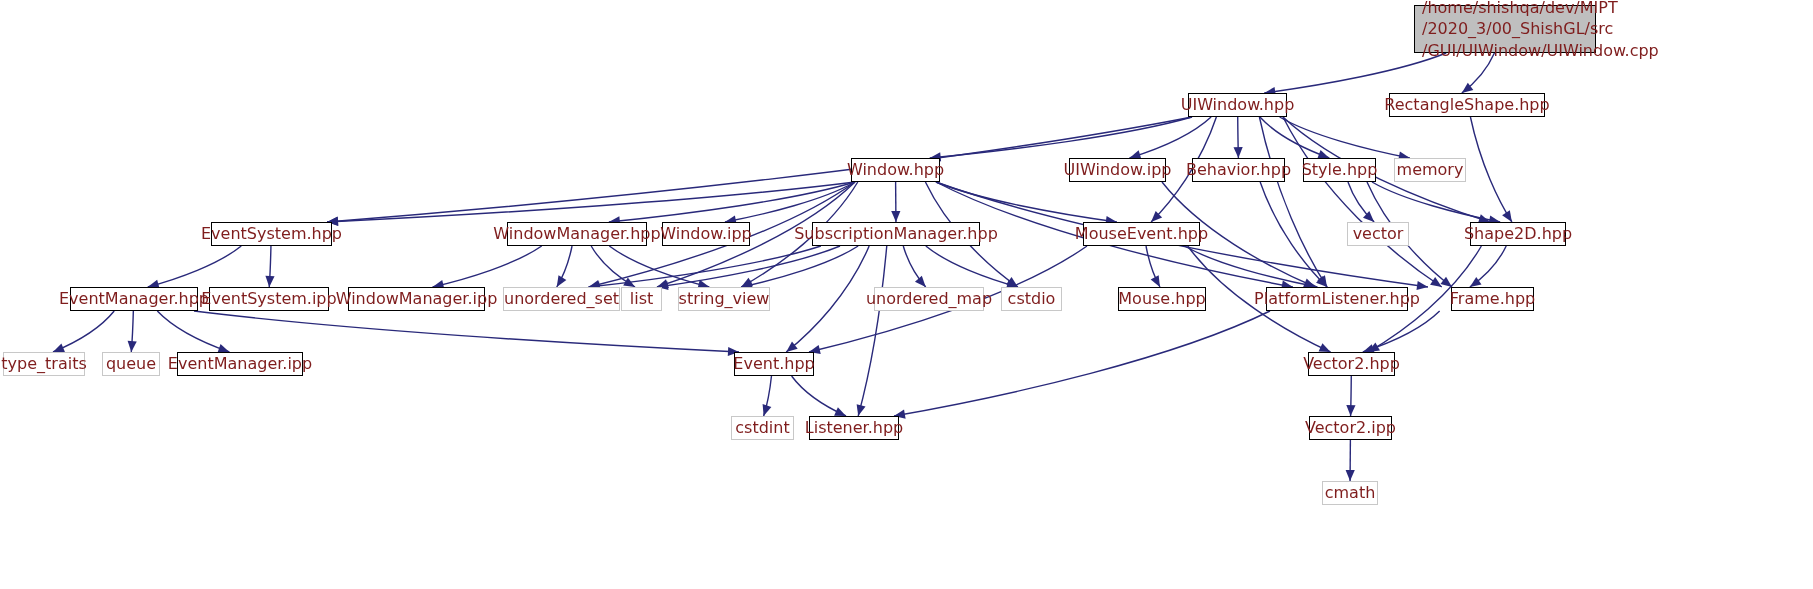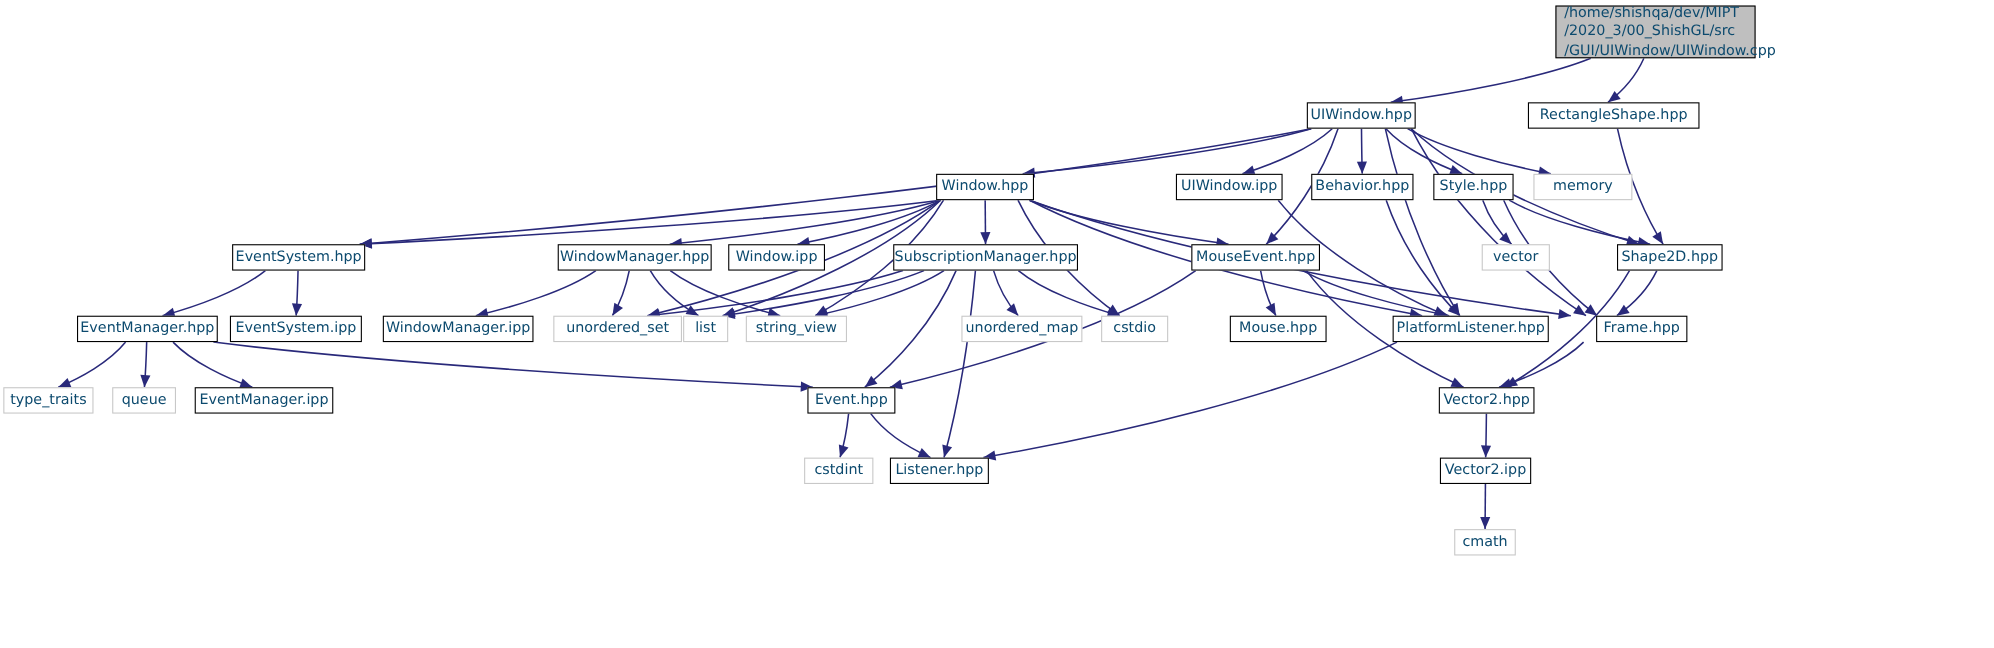--- a/index.html
+++ b/index.html
@@ -36,22 +36,22 @@
   .node {
     position: absolute;
     box-sizing: border-box;
     display: flex;
     align-items: center;
     justify-content: center;
     background: #ffffff;
     text-align: center;
     white-space: pre;
     line-height: 1.28;
-    color: #0c4a6e;
-    font-size: 13px;
+    color: #7f1d1d;
+    font-size: 16px;
   }
   .node.hdr {
     border: 1.3px solid #000000;
   }
   .node.sys {
     border: 1.1px solid #c8c8c8;
   }
   .node.root {
     border: 1.4px solid #000000;
     background: #bfbfbf;
@@ -186,21 +186,21 @@
   <div id="node-layer">
       <div class="node root" style="left: 1414px; top: 5px; width: 182px; height: 48px;"><span>/home/shishqa/dev/MIPT
 /2020_3/00_ShishGL/src
 /GUI/UIWindow/UIWindow.cpp</span></div>
       <div class="node hdr" style="left: 1188px; top: 93px; width: 99px; height: 24px;">UIWindow.hpp</div>
       <div class="node hdr" style="left: 1389px; top: 93px; width: 156px; height: 24px;">RectangleShape.hpp</div>
       <div class="node hdr" style="left: 851px; top: 158px; width: 89px; height: 24px;">Window.hpp</div>
       <div class="node hdr" style="left: 1069px; top: 158px; width: 97px; height: 24px;">UIWindow.ipp</div>
       <div class="node hdr" style="left: 1192px; top: 158px; width: 93px; height: 24px;">Behavior.hpp</div>
       <div class="node hdr" style="left: 1303px; top: 158px; width: 73px; height: 24px;">Style.hpp</div>
-      <div class="node sys" style="left: 1394px; top: 158px; width: 90px; height: 24px;">memory</div>
+      <div class="node sys" style="left: 1394px; top: 158px; width: 72px; height: 24px;">memory</div>
       <div class="node hdr" style="left: 211px; top: 222px; width: 121px; height: 24px;">EventSystem.hpp</div>
       <div class="node hdr" style="left: 507px; top: 222px; width: 140px; height: 24px; text-align: center;">WindowManager.hpp</div>
       <div class="node hdr" style="left: 662px; top: 222px; width: 88px; height: 24px;">Window.ipp</div>
       <div class="node hdr" style="left: 812px; top: 222px; width: 168px; height: 24px;">SubscriptionManager.hpp</div>
       <div class="node hdr" style="left: 1083px; top: 222px; width: 117px; height: 24px; text-align: center;">MouseEvent.hpp</div>
       <div class="node sys" style="left: 1347px; top: 222px; width: 62px; height: 24px;">vector</div>
       <div class="node hdr" style="left: 1470px; top: 222px; width: 96px; height: 24px;">Shape2D.hpp</div>
       <div class="node hdr" style="left: 70px; top: 287px; width: 128px; height: 24px;">EventManager.hpp</div>
       <div class="node hdr" style="left: 209px; top: 287px; width: 120px; height: 24px;">EventSystem.ipp</div>
       <div class="node hdr" style="left: 348px; top: 287px; width: 137px; height: 24px;">WindowManager.ipp</div>

